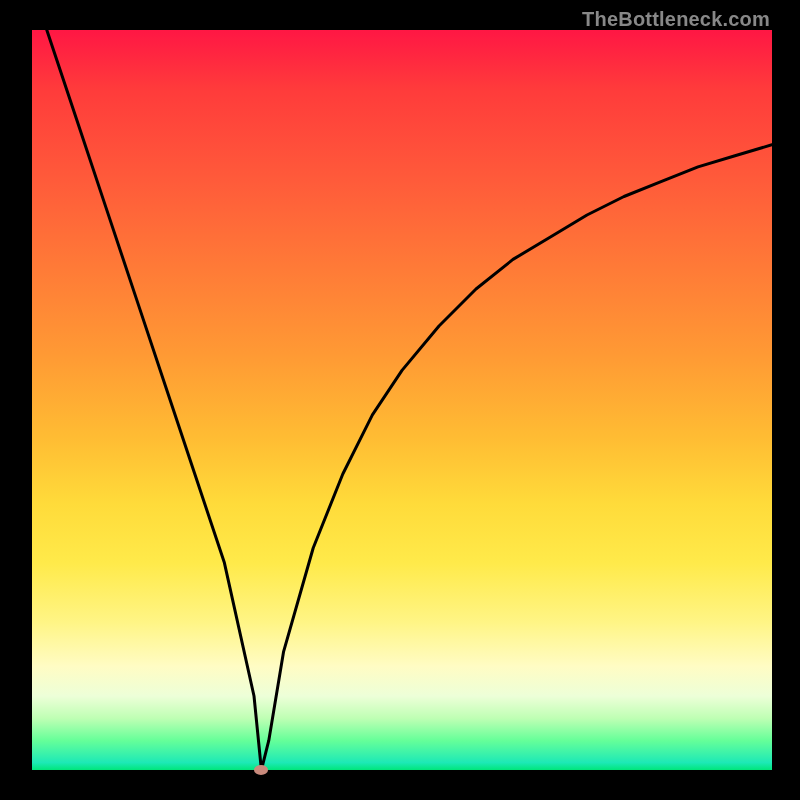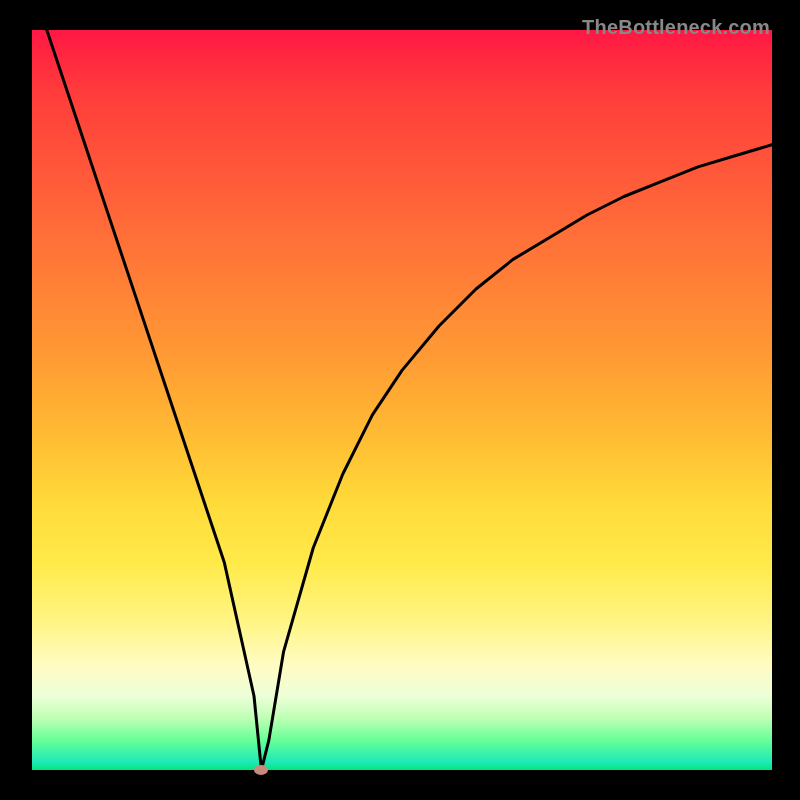--- a/index.html
+++ b/index.html
@@ -49,21 +49,21 @@
   }
   .vertex-dot {
     position: absolute;
     width: 14px;
     height: 10px;
     background: #c98a7c;
     border-radius: 50%;
   }
   .watermark {
     position: absolute;
-    top: 16px;
+    top: 8px;
     right: 30px;
     font-family: Arial, Helvetica, sans-serif;
     font-size: 20px;
     font-weight: 600;
     color: #888;
     letter-spacing: 0.2px;
     user-select: none;
   }
 </style>
 </head>

